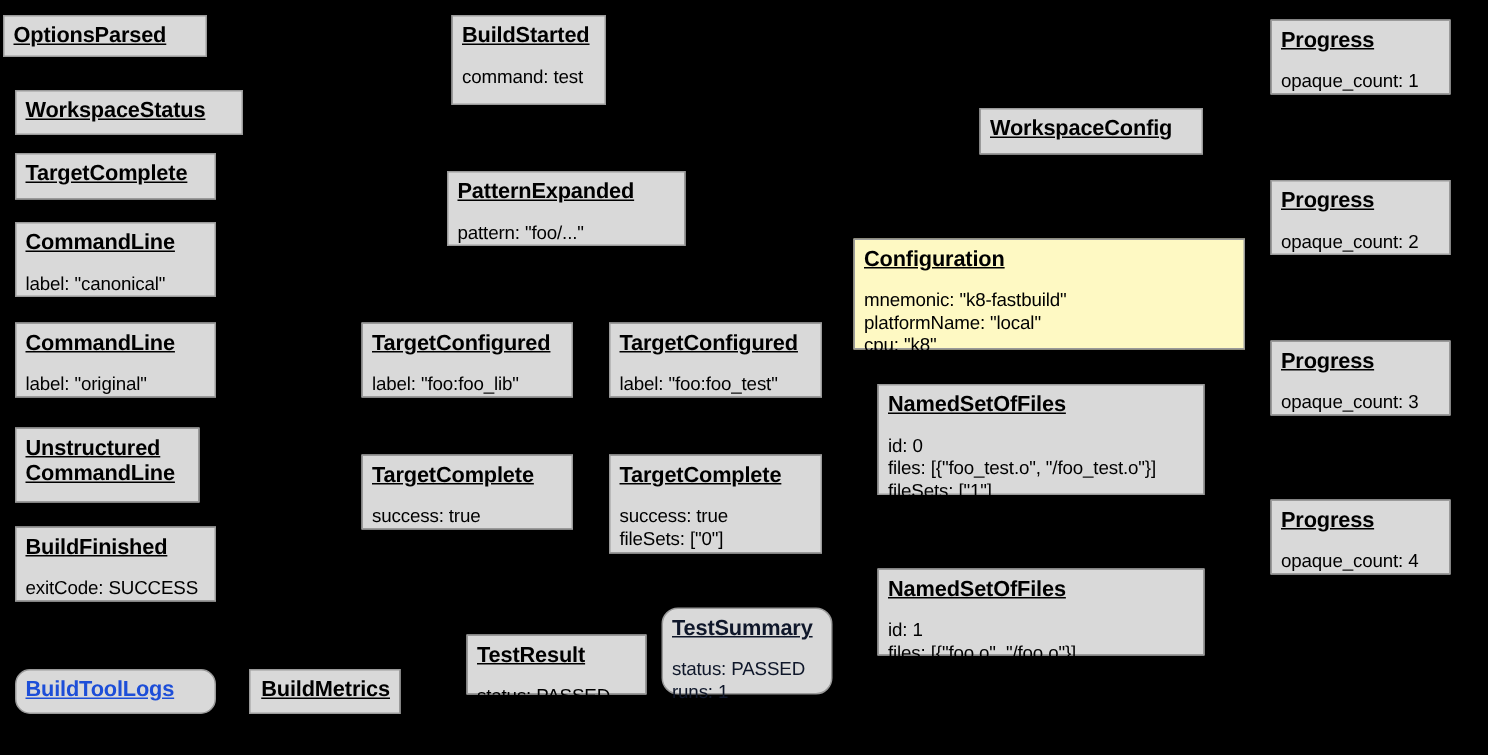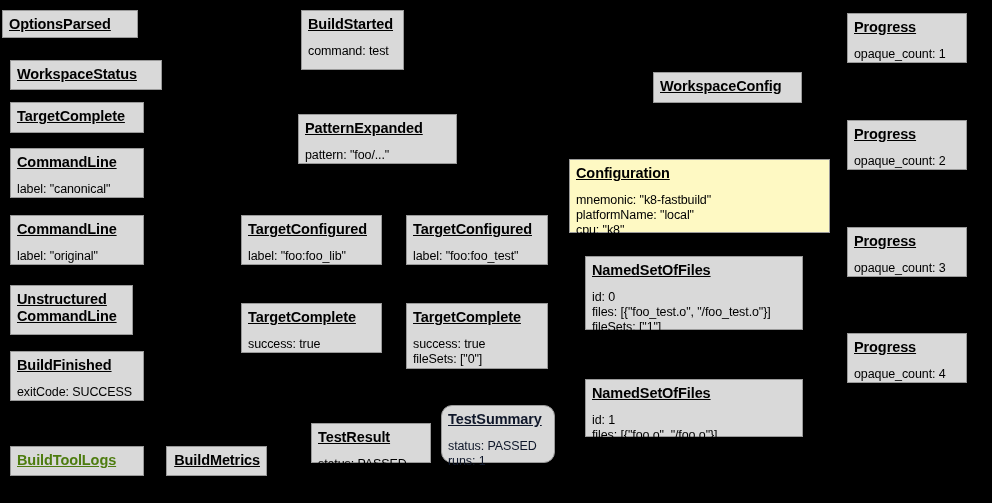--- a/index.html
+++ b/index.html
@@ -71,21 +71,21 @@
     <div class="node" style="left: 10px; top: 285px; width: 123px; height: 50px; background: rgb(217, 217, 217); border-color: rgb(154, 154, 154); color: rgb(0, 0, 0);">
       <div class="node-title">Unstructured
 CommandLine</div>
     </div>
     <div class="node" style="left: 10px; top: 351px; width: 134px; height: 50px; background: rgb(217, 217, 217); border-color: rgb(154, 154, 154); color: rgb(0, 0, 0);">
       <div class="node-title">BuildFinished</div>
       <div class="node-fields">
         <div class="node-field">exitCode: SUCCESS</div>
       </div>
     </div>
-    <div class="node" style="left: 10px; top: 446px; width: 134px; height: 30px; background: rgb(217, 217, 217); border-color: rgb(154, 154, 154); color: #4d7c0f;">
+    <div class="node" style="left: 10px; top: 446px; width: 134px; height: 30px; background: rgb(217, 217, 217); border-color: rgb(154, 154, 154); color: #1d4ed8; border-radius: 10px;">
       <div class="node-title">BuildToolLogs</div>
     </div>
     <div class="node" style="left: 166px; top: 446px; width: 101px; height: 30px; background: rgb(217, 217, 217); border-color: rgb(154, 154, 154); color: rgb(0, 0, 0); text-align: right;">
       <div class="node-title">BuildMetrics</div>
     </div>
     <div class="node" style="left: 301px; top: 10px; width: 103px; height: 60px; background: rgb(217, 217, 217); border-color: rgb(154, 154, 154); color: rgb(0, 0, 0);">
       <div class="node-title">BuildStarted</div>
       <div class="node-fields">
         <div class="node-field">command: test</div>
       </div>

